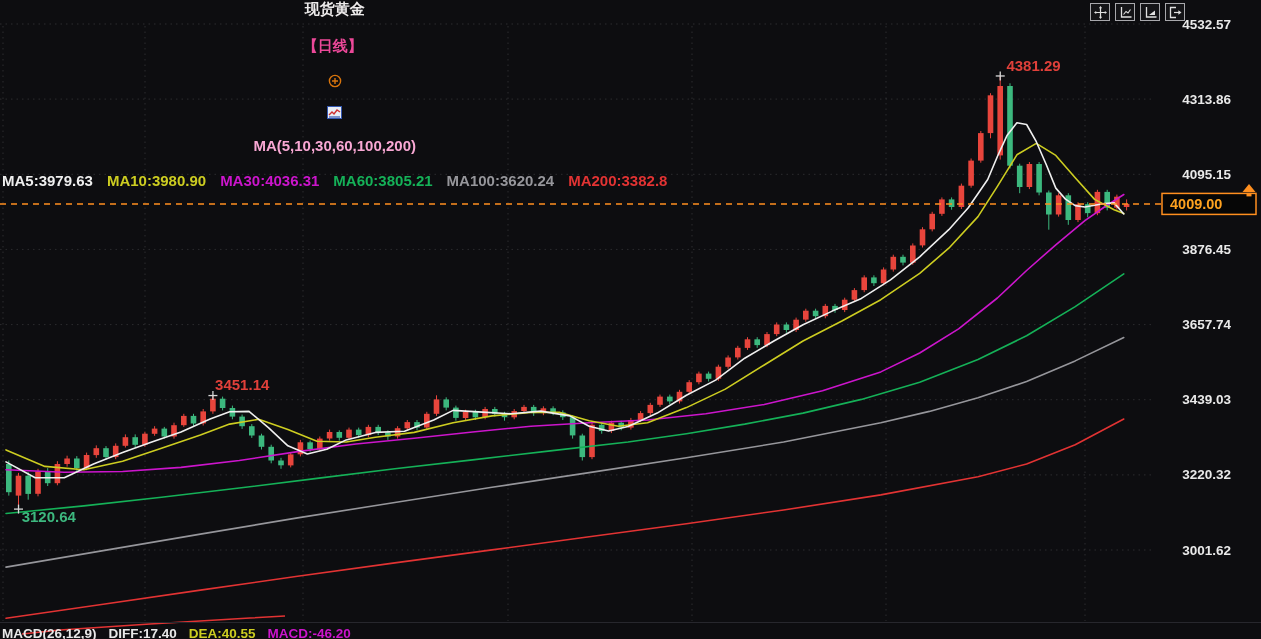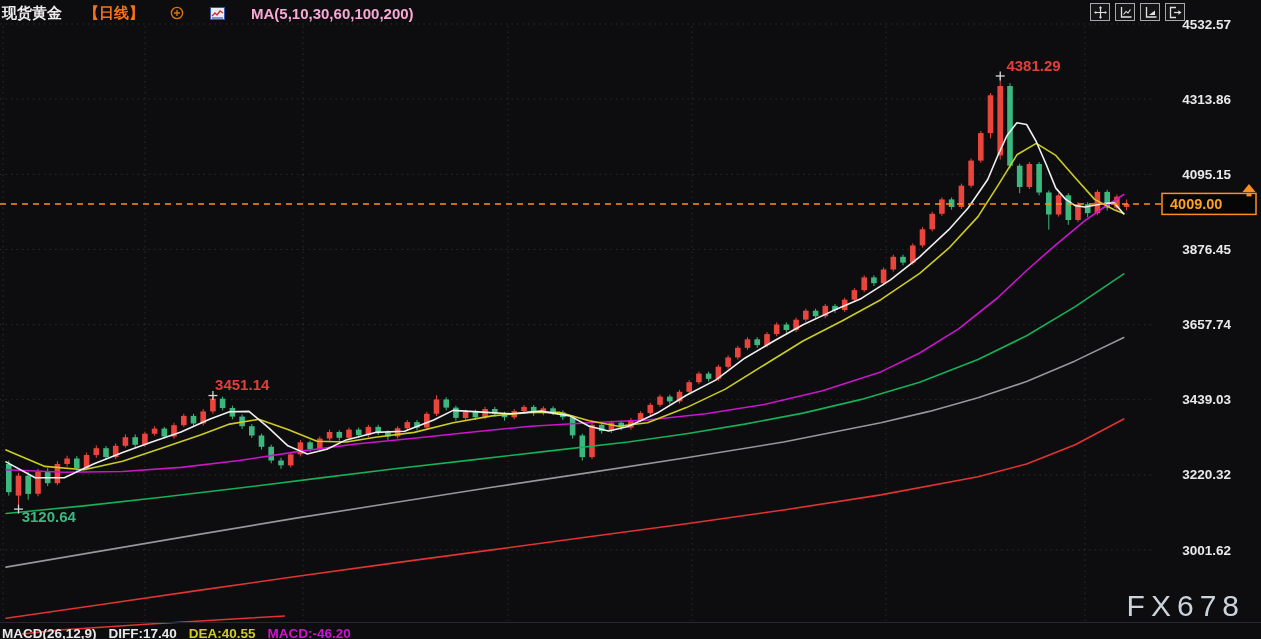--- a/index.html
+++ b/index.html
@@ -1,23 +1,23 @@
 <!DOCTYPE html>
 <html><head>
 <meta charset="utf-8">
 <style>
   html,body{margin:0;padding:0;background:#0d0d10;overflow:hidden;}
   #app{position:relative;width:1261px;height:639px;background:#0d0d10;
        font-family:"Liberation Sans",sans-serif;}
   #chart-svg{position:absolute;left:0;top:0;}
   svg text{font-family:"Liberation Sans",sans-serif;}
   #header{position:absolute;left:2px;top:0;height:26px;display:flex;align-items:center;
-          gap:26px;z-index:5;font-size:15px;font-weight:bold;white-space:nowrap;}
+          gap:18px;z-index:5;font-size:15px;font-weight:bold;white-space:nowrap;flex-direction:column;}
   #header .title{color:#eceaea;}
-  #header .period{color:#f97316;}
+  #header .period{color:#ec4899;}
   .hicon{display:inline-flex;align-items:center;}
   #ma-legend{display:flex;gap:14px;align-items:center;}
   #toolbar{position:absolute;right:76px;top:3px;display:flex;gap:5px;z-index:6;}
   .tool-btn{width:20px;height:18px;border:1px solid #a8a8ac;background:#141417;
             display:flex;align-items:center;justify-content:center;box-sizing:border-box;}
   #macd-row{position:absolute;left:2px;top:626px;display:flex;gap:12px;z-index:5;
             font-size:13.5px;font-weight:bold;white-space:nowrap;}
   #watermark{position:absolute;right:16px;bottom:16px;color:#ccd3da;font-size:30px;
              letter-spacing:6px;z-index:4;}
   #divider{position:absolute;left:0;top:622px;width:1261px;height:1px;background:#27272d;z-index:2;}
@@ -326,20 +326,28 @@
       </svg>
     </span>
     <span class="hicon">
       <svg width="15" height="13" viewBox="0 0 15 13">
         <rect x="0.5" y="0.5" width="14" height="12" fill="#e8edf5" stroke="#3356b0" stroke-width="1"></rect>
         <path d="M2 9l3-3 2 2 3-4 3 2" fill="none" stroke="#d03030" stroke-width="1.4"></path>
         <path d="M2 11h11" stroke="#3356b0" stroke-width="1.2"></path>
       </svg>
     </span>
     <span style="color:#f9a8d4;">MA(5,10,30,60,100,200)</span>
+    <span id="ma-legend">
+        <span style="color: rgb(239, 239, 239);">MA5:3979.63</span>
+        <span style="color: rgb(205, 205, 33);">MA10:3980.90</span>
+        <span style="color: rgb(204, 21, 204);">MA30:4036.31</span>
+        <span style="color: rgb(21, 177, 88);">MA60:3805.21</span>
+        <span style="color: rgb(150, 150, 155);">MA100:3620.24</span>
+        <span style="color: rgb(226, 51, 51);">MA200:3382.8</span>
+      </span>
   </div>
 
   <div id="toolbar">
     <div class="tool-btn">
       <svg width="13" height="13" viewBox="0 0 13 13">
         <path d="M6.5 1v11M1 6.5h11" stroke="#e0e0e0" stroke-width="1.2"></path>
         <path d="M6.5 0l1.6 2.2H4.9zM6.5 13l1.6-2.2H4.9zM0 6.5l2.2-1.6v3.2zM13 6.5l-2.2-1.6v3.2z" fill="#e0e0e0"></path>
       </svg>
     </div>
     <div class="tool-btn">
@@ -365,15 +373,14 @@
 
   <div id="divider"></div>
 
   <div id="macd-row">
     <span style="color: rgb(232, 232, 232);">MACD(26,12,9)</span>
     <span style="color: rgb(232, 232, 232);">DIFF:17.40</span>
     <span style="color: rgb(205, 205, 33);">DEA:40.55</span>
     <span style="color: rgb(204, 21, 204);">MACD:-46.20</span>
   </div>
 
-  <div id="watermark">FX678</div>
 
 </div>
 
 </body></html>

